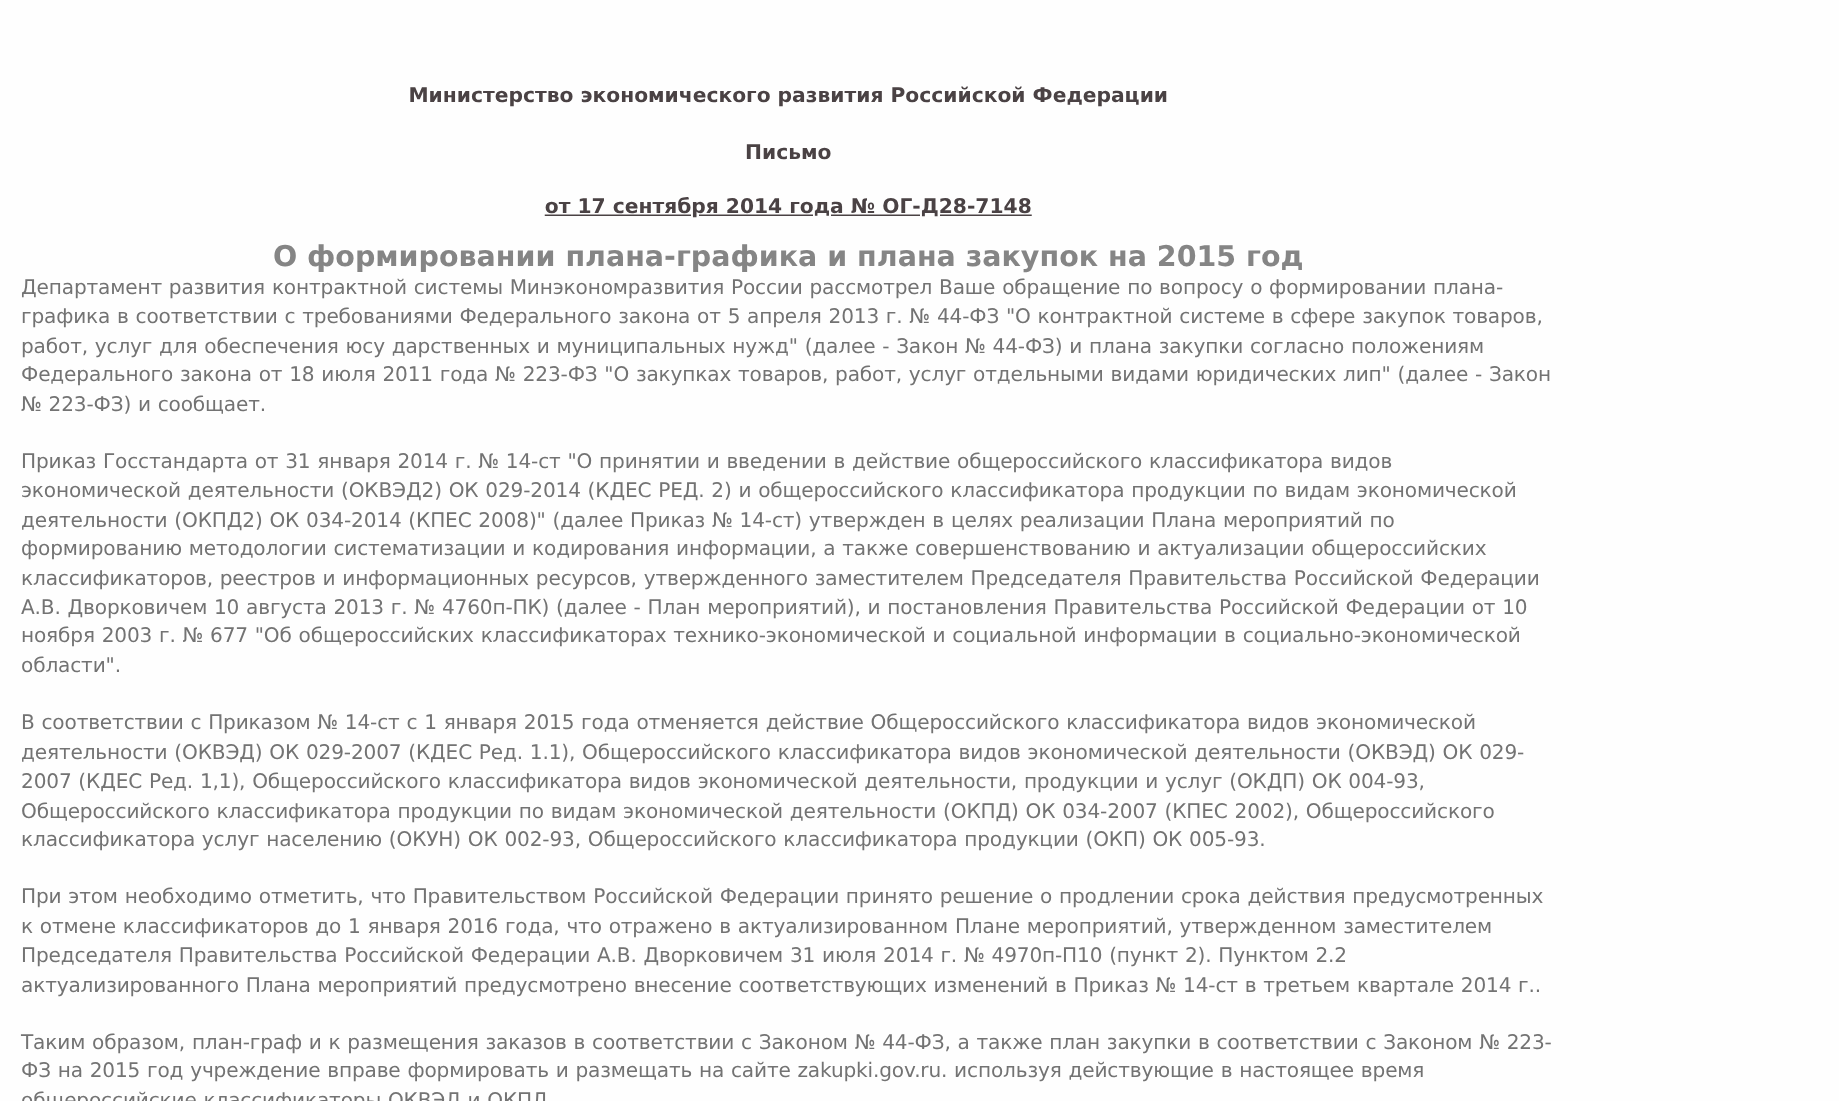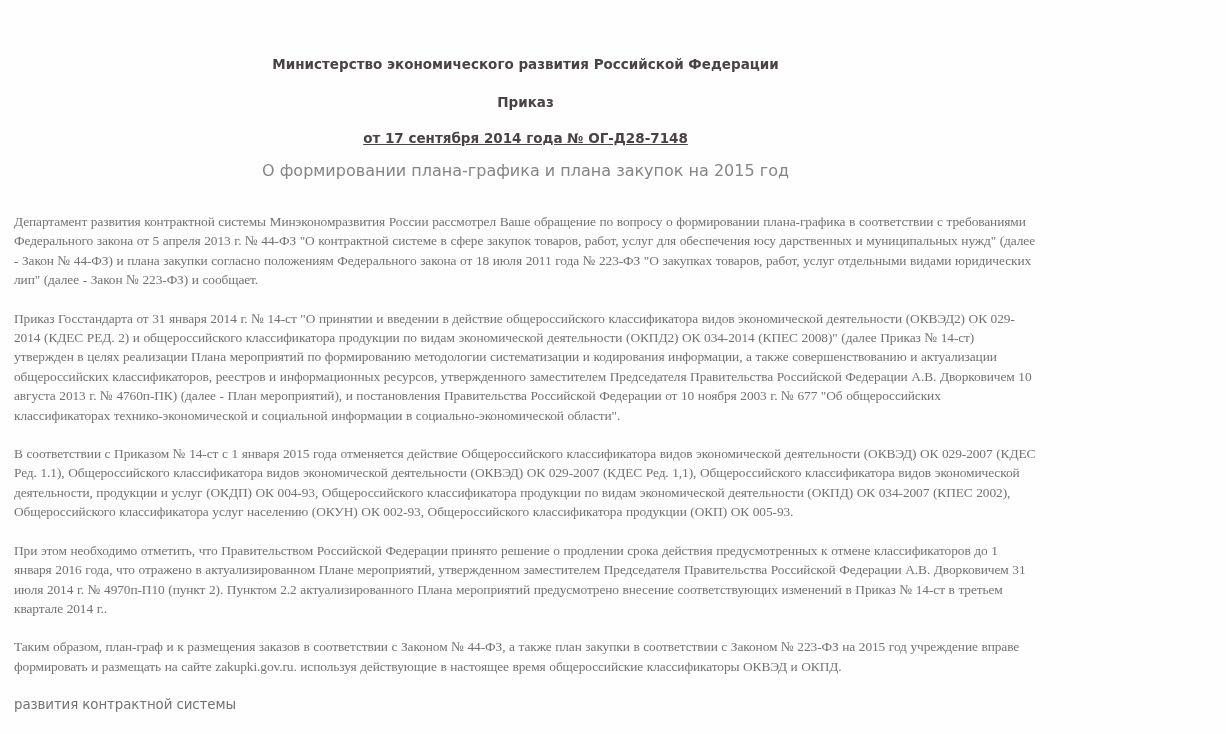--- a/index.html
+++ b/index.html
@@ -26,48 +26,46 @@
     font-weight: bold;
     color: var(--heading);
     font-size: 13.5px;
     line-height: 15px;
   }
   .hline.h1 { margin-bottom: 23px; }
   .hline.h2 { margin-bottom: 21px; }
   .hline.h3 { margin-bottom: 13px; text-decoration: underline; }
   .title {
     text-align: center;
-    font-weight: normal;
+    font-weight: bold;
     color: var(--title);
-    font-size: 16px;
+    font-size: 19px;
     line-height: 24px;
-    margin-bottom: 29px;
   }
   .para {
     color: var(--body);
     font-size: 13.4px;
     line-height: 19.4px;
     margin-bottom: 19px;
     letter-spacing: -0.1px;
     word-spacing: 0.4px;
-    font-family: Liberation Serif, serif;
   }
   .signature {
     color: var(--body);
     font-size: 13.4px;
     line-height: 19.4px;
     letter-spacing: -0.1px;
   }
 </style>
 </head>
 <body>
 
 <div class="page">
   <div class="hline h1">Министерство экономического развития Российской Федерации</div>
-  <div class="hline h2">Приказ</div>
+  <div class="hline h2">Письмо</div>
   <div class="hline h3">от 17 сентября 2014 года № ОГ-Д28-7148</div>
   <div class="title">О формировании плана-графика и плана закупок на 2015 год</div>
 
   <div class="para">Департамент развития контрактной системы Минэкономразвития России рассмотрел Ваше обращение по вопросу о формировании плана-графика в соответствии с требованиями Федерального закона от 5 апреля 2013 г. № 44-ФЗ "О контрактной системе в сфере закупок товаров, работ, услуг для обеспечения юсу дарственных и муниципальных нужд" (далее - Закон № 44-ФЗ) и плана закупки согласно положениям Федерального закона от 18 июля 2011 года № 223-ФЗ "О закупках товаров, работ, услуг отдельными видами юридических лип" (далее - Закон № 223-ФЗ) и сообщает.</div>
   <div class="para">Приказ Госстандарта от 31 января 2014 г. № 14-ст "О принятии и введении в действие общероссийского классификатора видов экономической деятельности (ОКВЭД2) ОК 029-2014 (КДЕС РЕД. 2) и общероссийского классификатора продукции по видам экономической деятельности (ОКПД2) ОК 034-2014 (КПЕС 2008)" (далее Приказ № 14-ст) утвержден в целях реализации Плана мероприятий по формированию методологии систематизации и кодирования информации, а также совершенствованию и актуализации общероссийских классификаторов, реестров и информационных ресурсов, утвержденного заместителем Председателя Правительства Российской Федерации А.В. Дворковичем 10 августа 2013 г. № 4760п-ПК) (далее - План мероприятий), и постановления Правительства Российской Федерации от 10 ноября 2003 г. № 677 "Об общероссийских классификаторах технико-экономической и социальной информации в социально-экономической области".</div>
   <div class="para">В соответствии с Приказом № 14-ст с 1 января 2015 года отменяется действие Общероссийского классификатора видов экономической деятельности (ОКВЭД) ОК 029-2007 (КДЕС Ред. 1.1), Общероссийского классификатора видов экономической деятельности (ОКВЭД) ОК 029-2007 (КДЕС Ред. 1,1), Общероссийского классификатора видов экономической деятельности, продукции и услуг (ОКДП) ОК 004-93, Общероссийского классификатора продукции по видам экономической деятельности (ОКПД) ОК 034-2007 (КПЕС 2002), Общероссийского классификатора услуг населению (ОКУН) ОК 002-93, Общероссийского классификатора продукции (ОКП) ОК 005-93.</div>
   <div class="para">При этом необходимо отметить, что Правительством Российской Федерации принято решение о продлении срока действия предусмотренных к отмене классификаторов до 1 января 2016 года, что отражено в актуализированном Плане мероприятий, утвержденном заместителем Председателя Правительства Российской Федерации А.В. Дворковичем 31 июля 2014 г. № 4970п-П10 (пункт 2). Пунктом 2.2 актуализированного Плана мероприятий предусмотрено внесение соответствующих изменений в Приказ № 14-ст в третьем квартале 2014 г..</div>
   <div class="para">Таким образом, план-граф и к размещения заказов в соответствии с Законом № 44-ФЗ, а также план закупки в соответствии с Законом № 223-ФЗ на 2015 год учреждение вправе формировать и размещать на сайте zakupki.gov.ru. используя действующие в настоящее время общероссийские классификаторы ОКВЭД и ОКПД.</div>
 
   <div class="signature">

